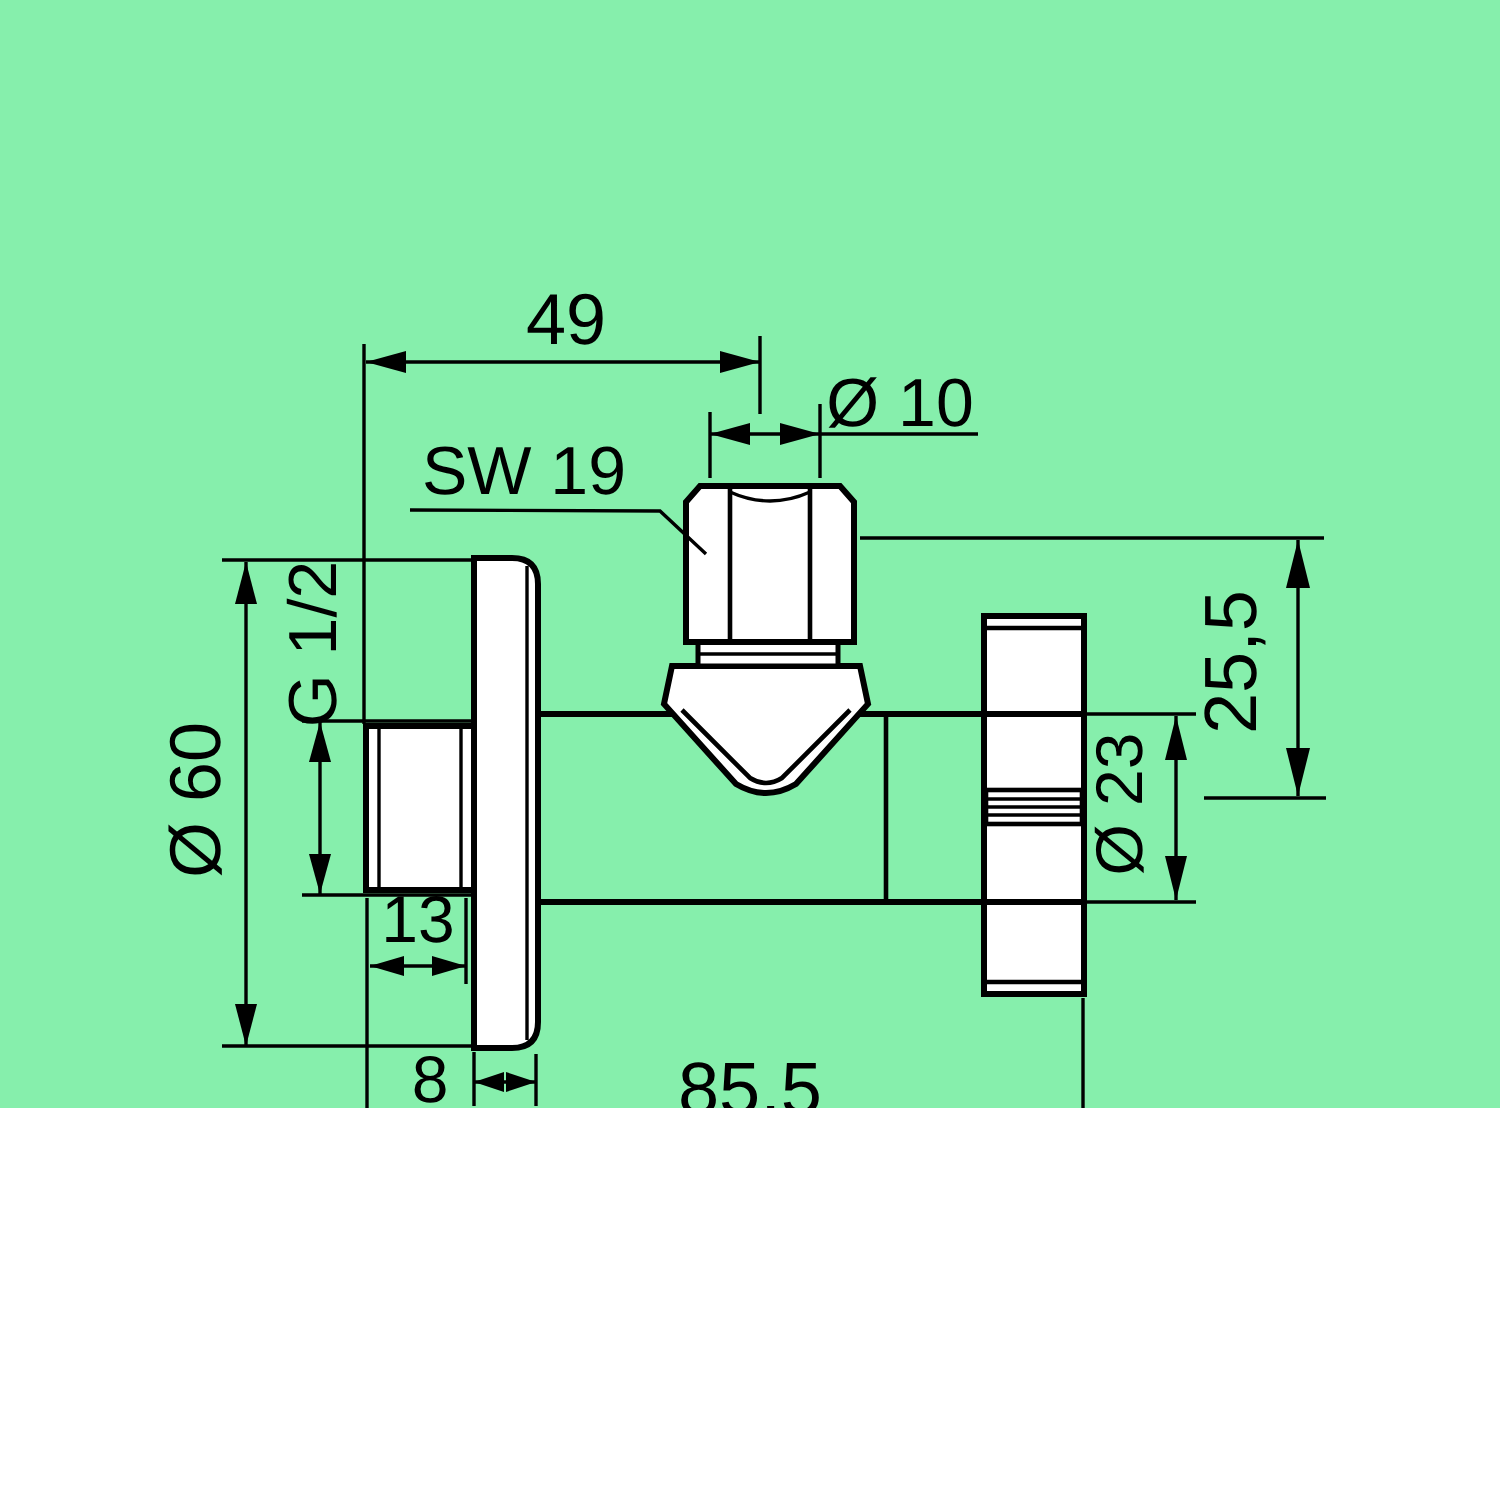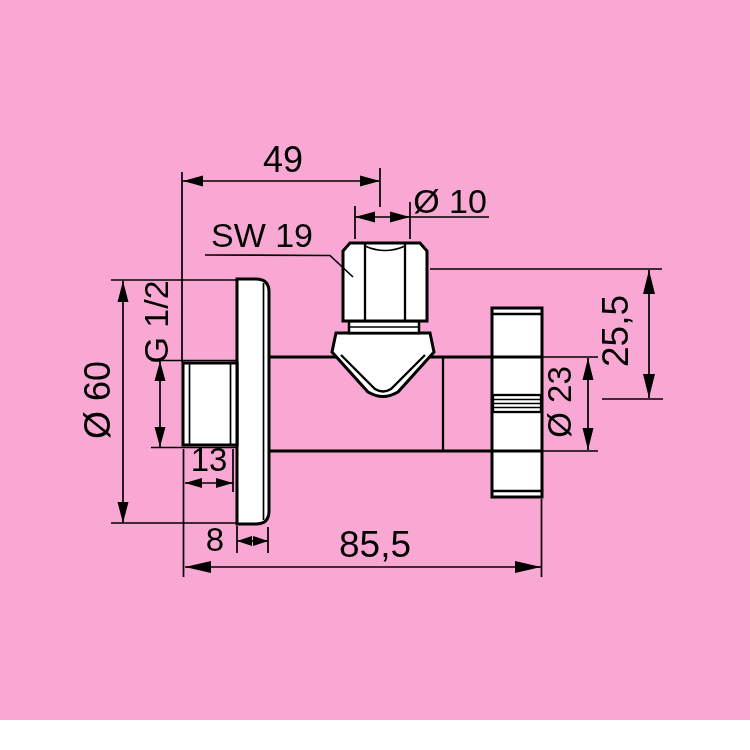--- a/index.html
+++ b/index.html
@@ -1,17 +1,17 @@
 <!DOCTYPE html>
 <html><head>
 <meta charset="utf-8">
 <style>
   html,body{margin:0;padding:0;background:#ffffff;}
   .page{
-    width:750px;height:720px;position:relative;background:#f9a8d4;overflow:hidden;
+    width:750px;height:554px;position:relative;background:#86efac;overflow:hidden;
     font-family:"Liberation Sans", sans-serif;
   }
   svg{display:block;}
   .obj{stroke:#000;fill:none;stroke-width:3;stroke-linejoin:miter;stroke-linecap:butt;}
   .objfill{stroke:#000;fill:#fff;stroke-width:3;stroke-linejoin:miter;}
   .obj2{stroke:#000;fill:none;stroke-width:2.3;}
   .thin{stroke:#000;fill:none;stroke-width:1.7;stroke-linecap:butt;}
   .arr{fill:#000;stroke:none;}
   .dimtxt{fill:#000;font-family:"Liberation Sans",sans-serif;font-size:36px;text-anchor:middle;}
   .dimtxt.sm{font-size:33px;}

